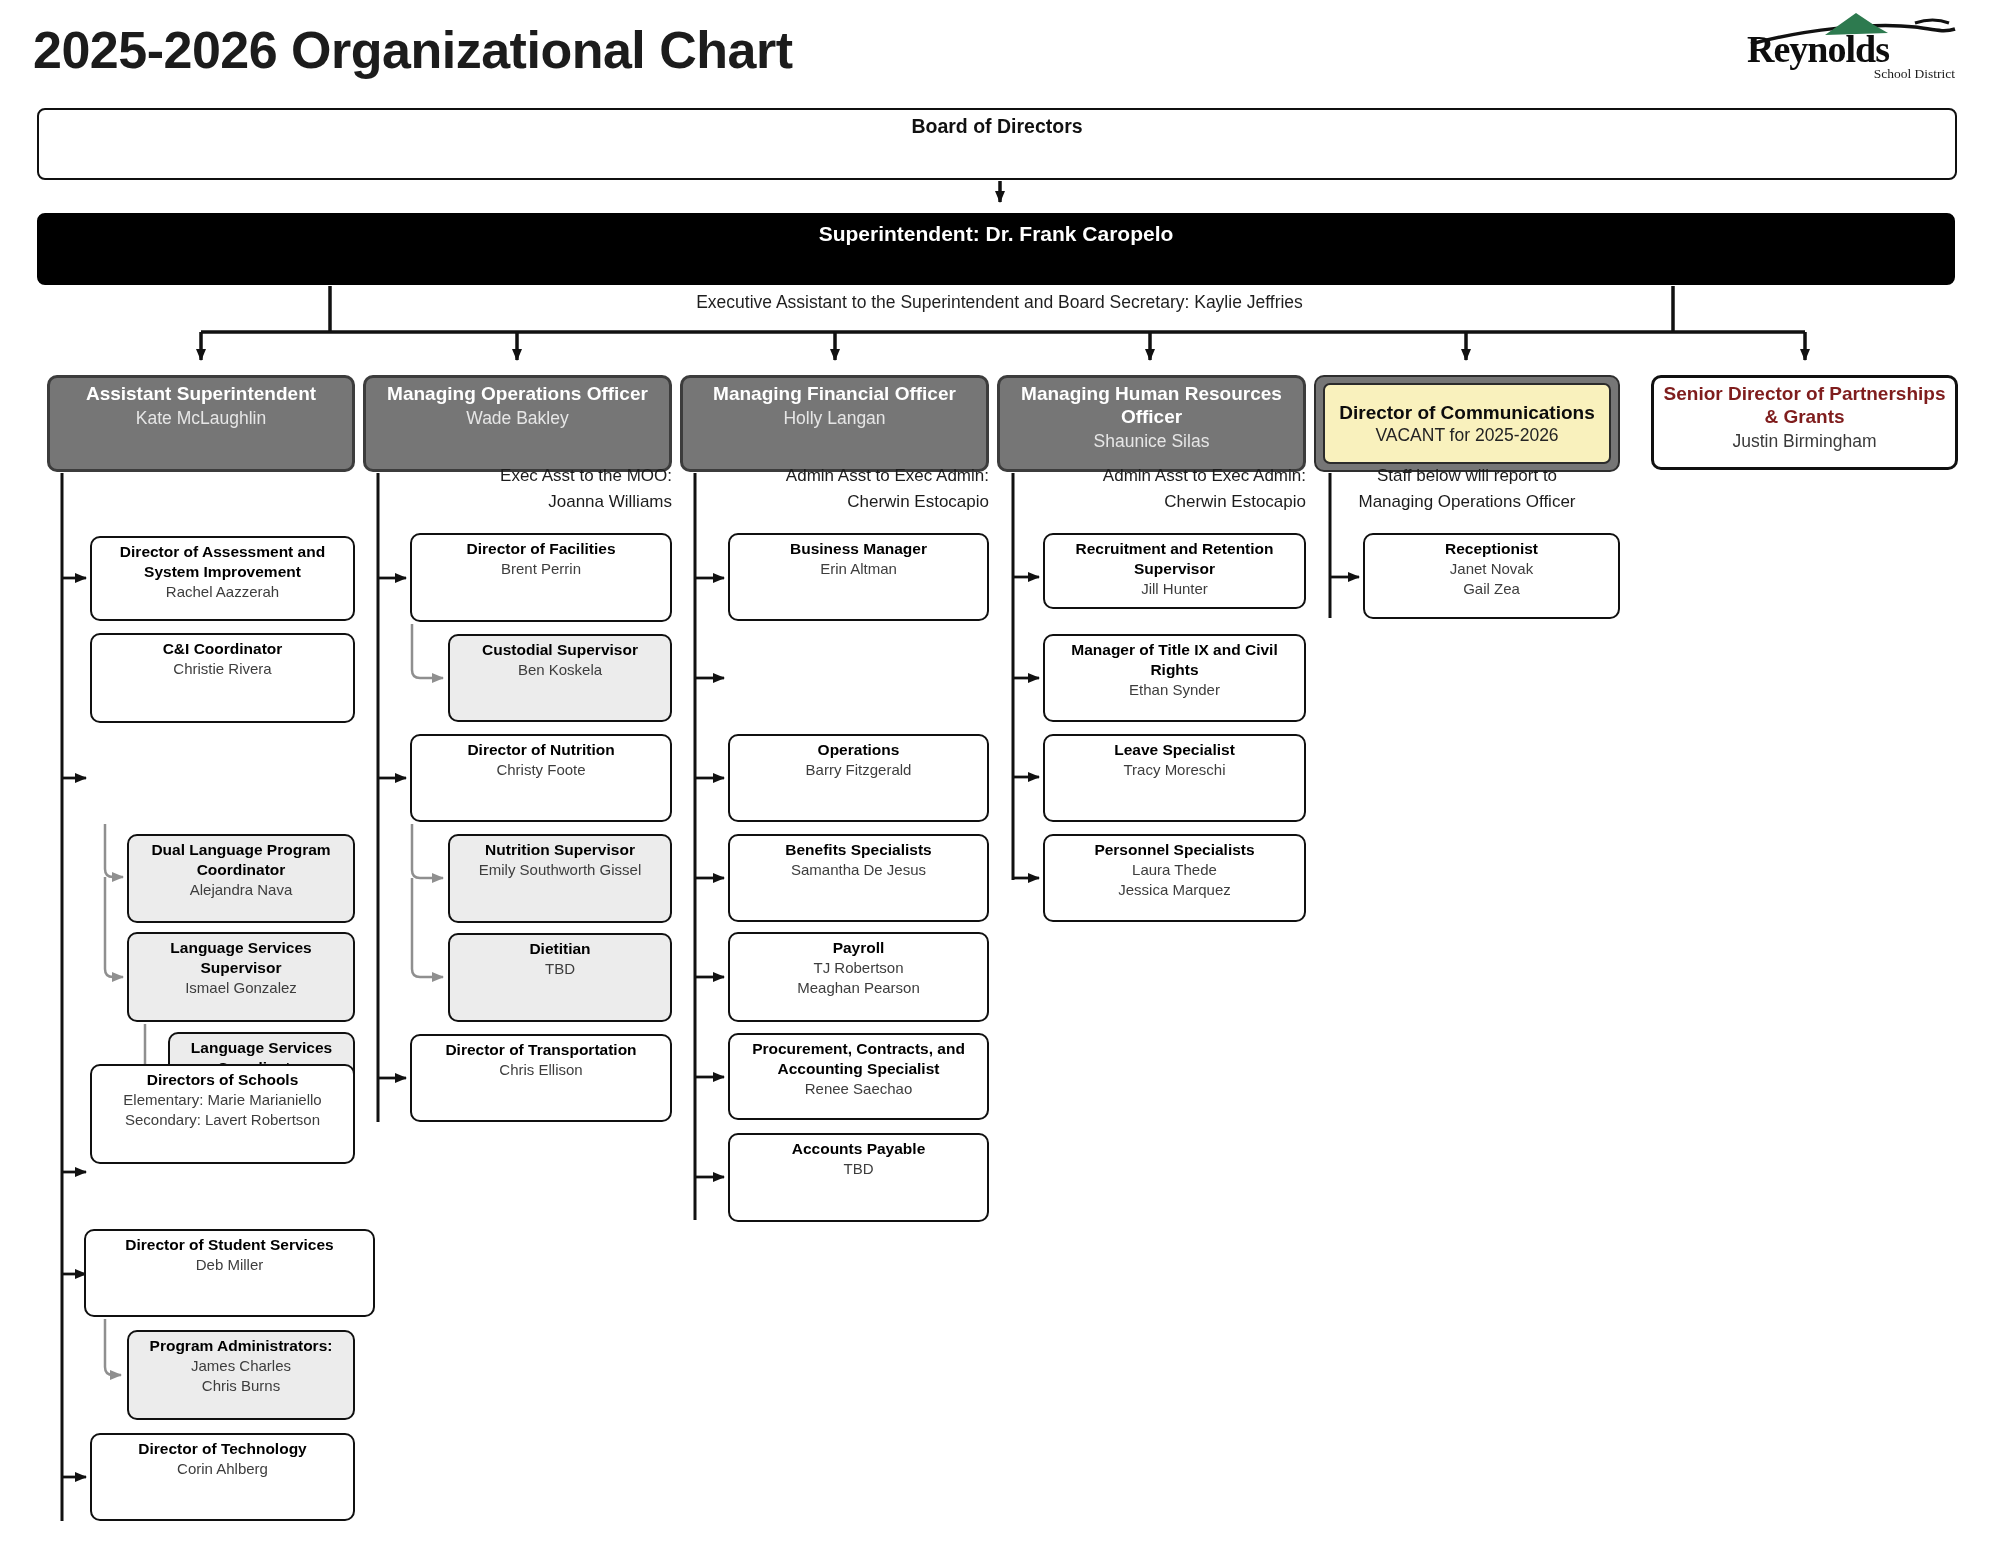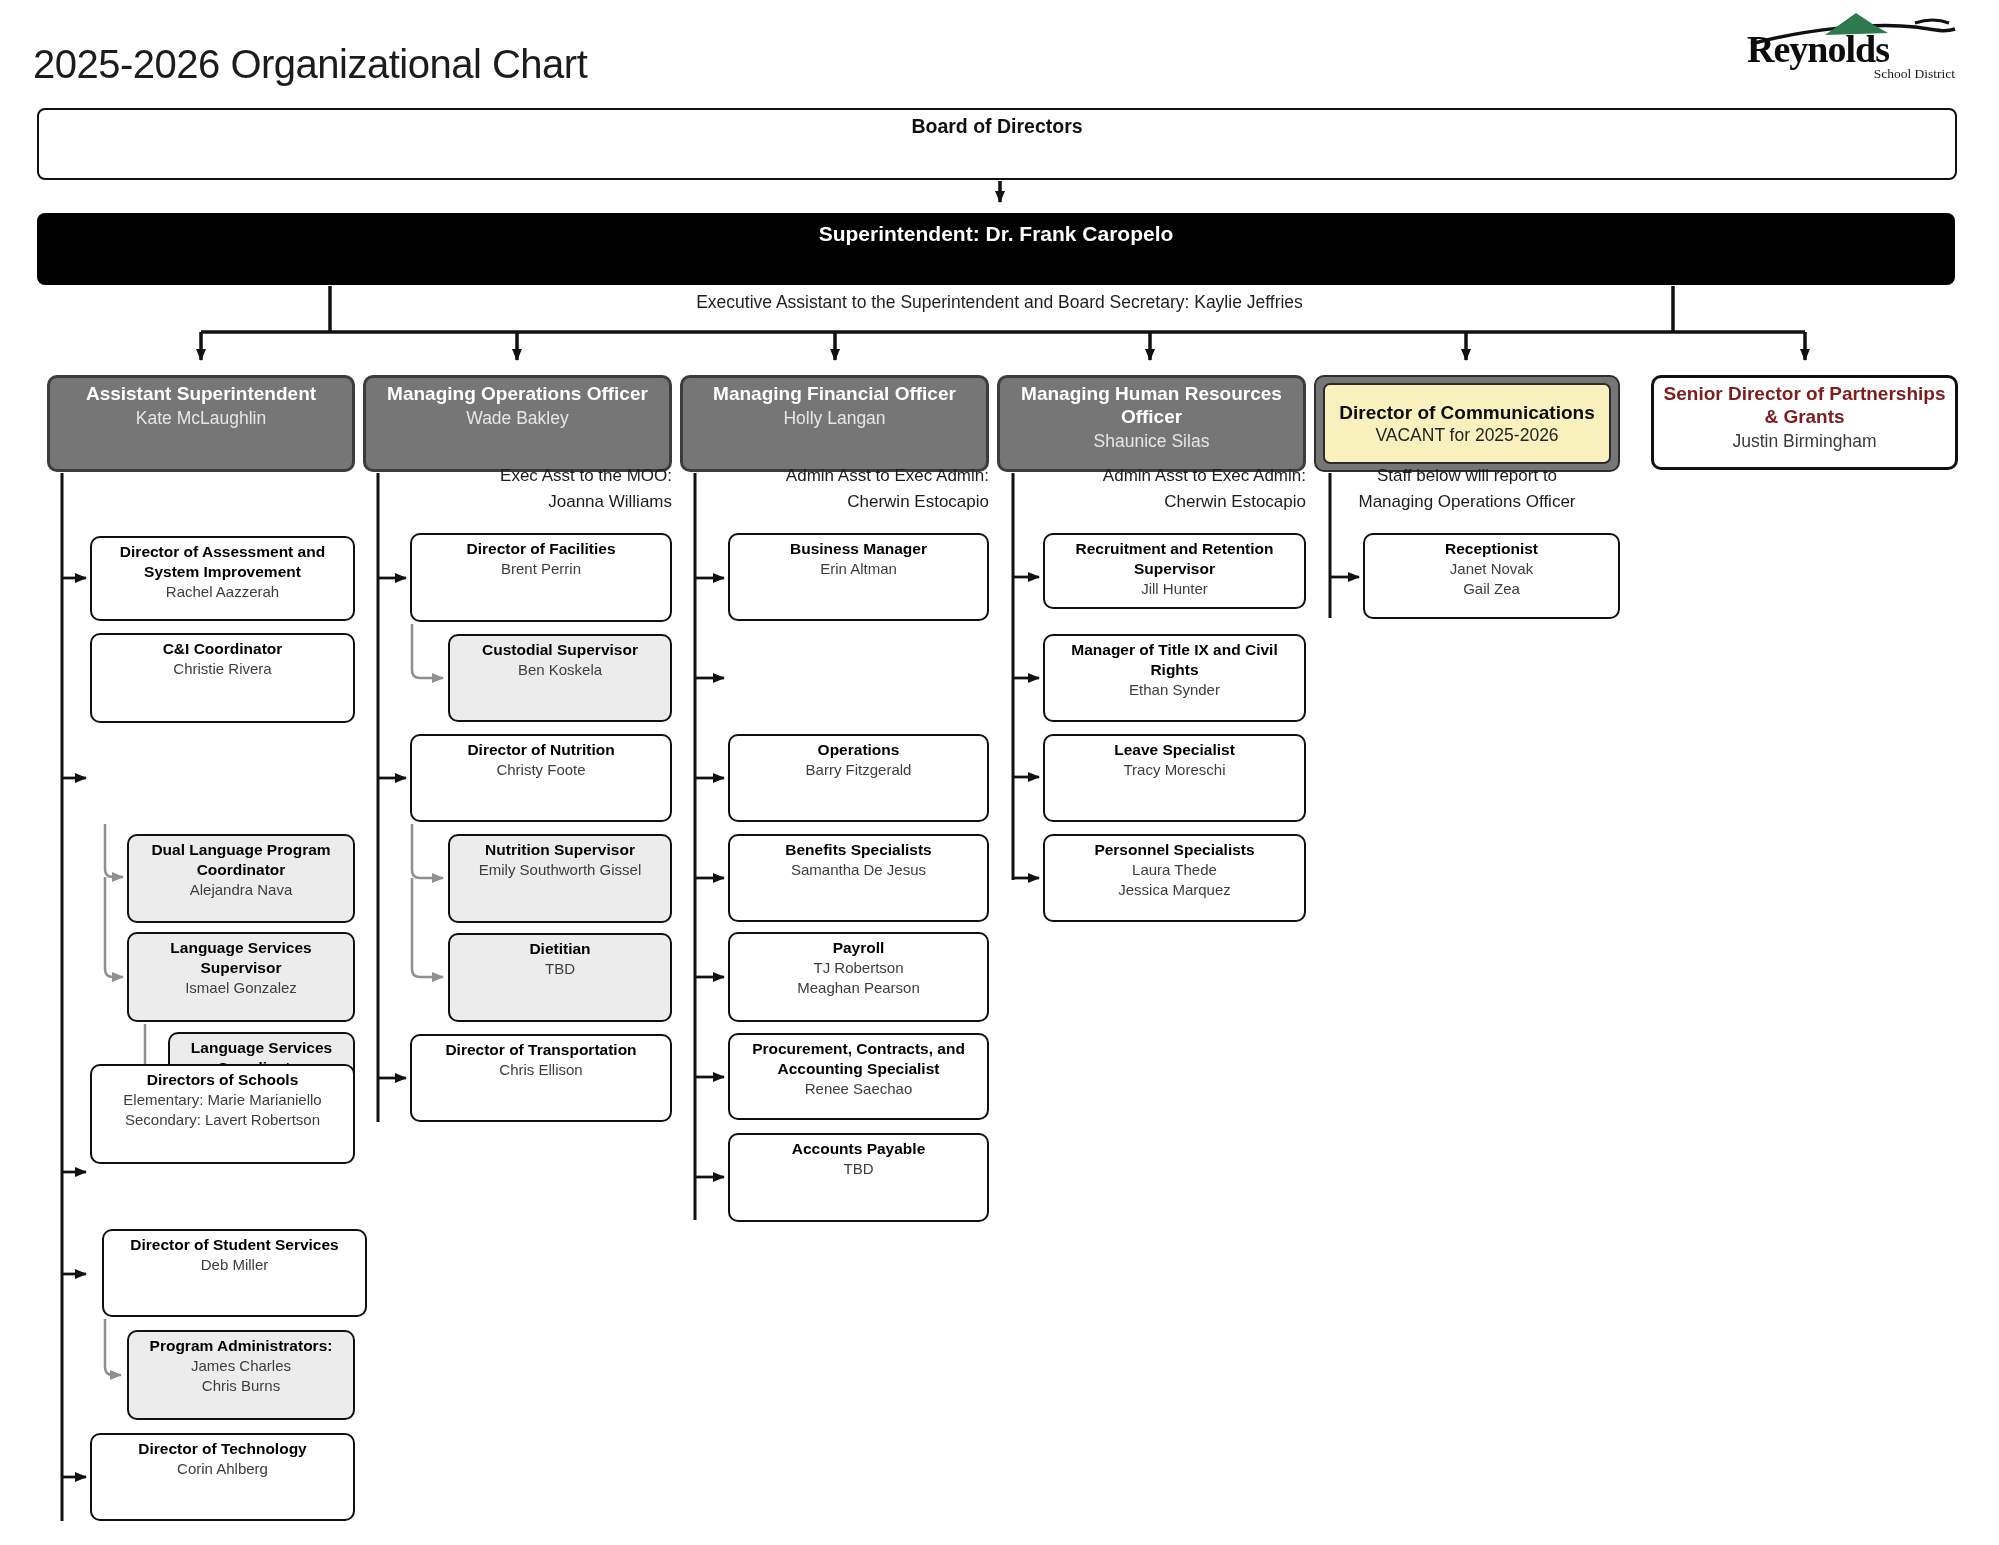--- a/index.html
+++ b/index.html
@@ -1,22 +1,22 @@
 <!DOCTYPE html>
 <html style="--header-gray: #767676; --vacant-yellow: #F9F1BD; --light-gray: #ECECEC; --logo-green: #2D7A4F; --line-black: #111111; --line-gray: #8F8F8F;"><head>
 <meta charset="utf-8">
 <style>
   html,body{margin:0;padding:0;background:#fff;}
   .canvas{
     position:relative;width:1999px;height:1545px;background:#fff;
     font-family:"Liberation Sans",sans-serif;color:#111;overflow:hidden;
   }
   .page-title{
-    position:absolute;left:33px;top:20px;font-size:40px;font-weight:400;
-    letter-spacing:-0.5px;color:#1c1c1c;margin-top:22px;
+    position:absolute;left:33px;top:20px;font-size:52px;font-weight:700;
+    letter-spacing:-0.5px;color:#1c1c1c;
   }
   
   .logo{position:absolute;top:8px;right:42px;width:210px;text-align:left;}
   .logo-name{
     font-family:"Liberation Serif",serif;font-weight:700;font-size:38px;
     color:#0d0d0d;letter-spacing:-1px;margin-top:-26px;line-height:1;
   }
   .logo-sub{
     font-family:"Liberation Serif",serif;font-size:13.5px;color:#1a1a1a;
     text-align:right;margin-top:-2px;padding-right:2px;
@@ -226,21 +226,21 @@
     </div>
     <div class="box node gray" style="left:168px;top:1032px;width:187px;height:88px">
       <div class="t">Language Services Coordinator</div>
       <div class="n">Olga Santos</div>
     </div>
     <div class="box node" style="left:90px;top:1064px;width:265px;height:100px">
       <div class="t">Directors of Schools</div>
       <div class="n">Elementary: Marie Marianiello</div>
       <div class="n">Secondary: Lavert Robertson</div>
     </div>
-    <div class="box node" style="left:102px;top:1229px;width:265px;height:88px">
+    <div class="box node" style="left:84px;top:1229px;width:291px;height:88px">
       <div class="t">Director of Student Services</div>
       <div class="n">Deb Miller</div>
     </div>
     <div class="box node gray" style="left:127px;top:1330px;width:228px;height:90px">
       <div class="t">Program Administrators:</div>
       <div class="n">James Charles</div>
       <div class="n">Chris Burns</div>
     </div>
     <div class="box node" style="left:90px;top:1433px;width:265px;height:88px">
       <div class="t">Director of Technology</div>

